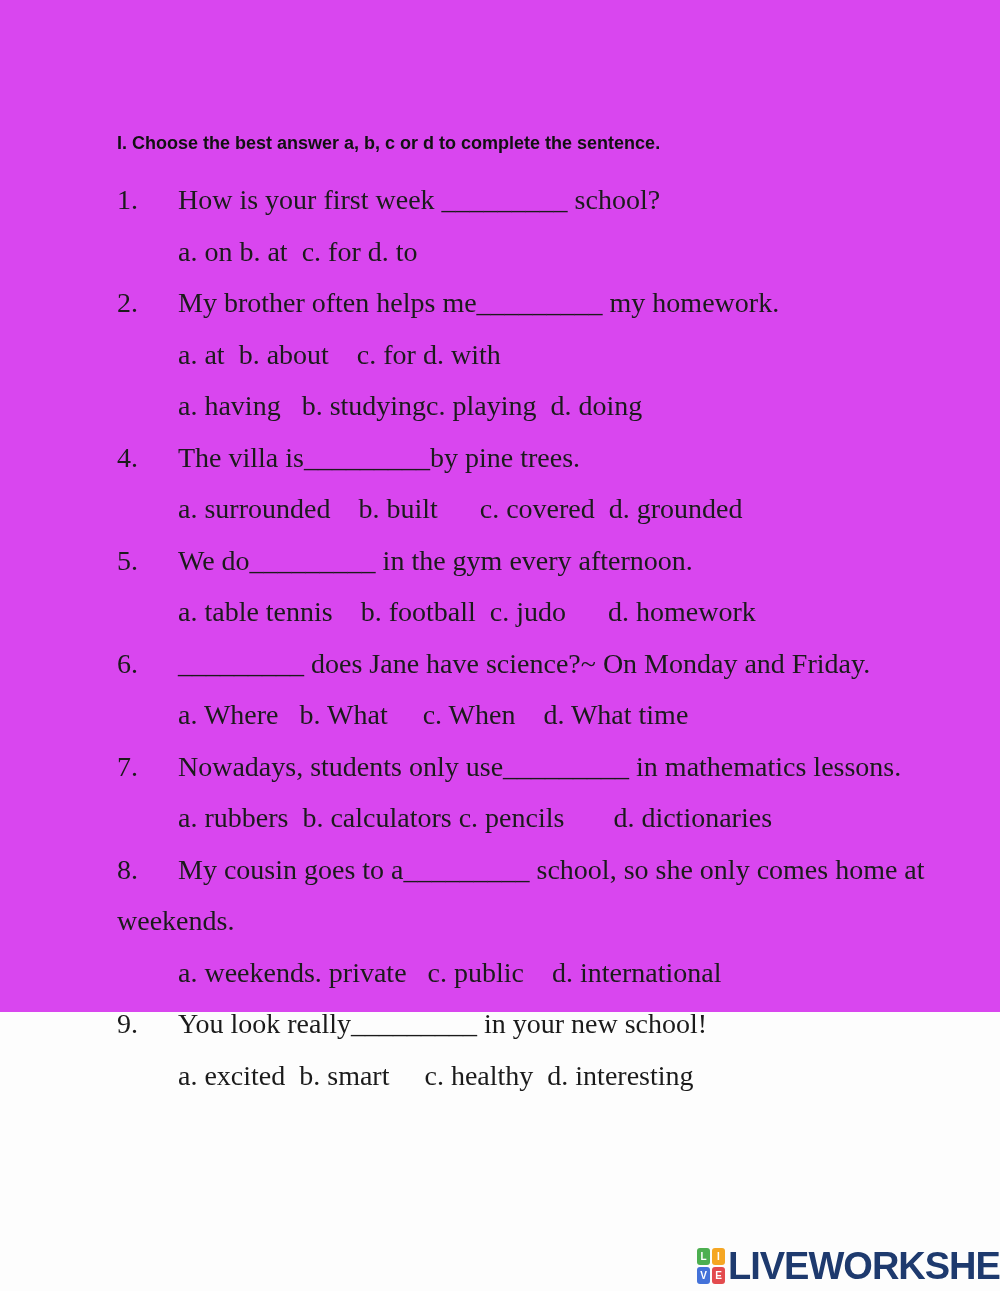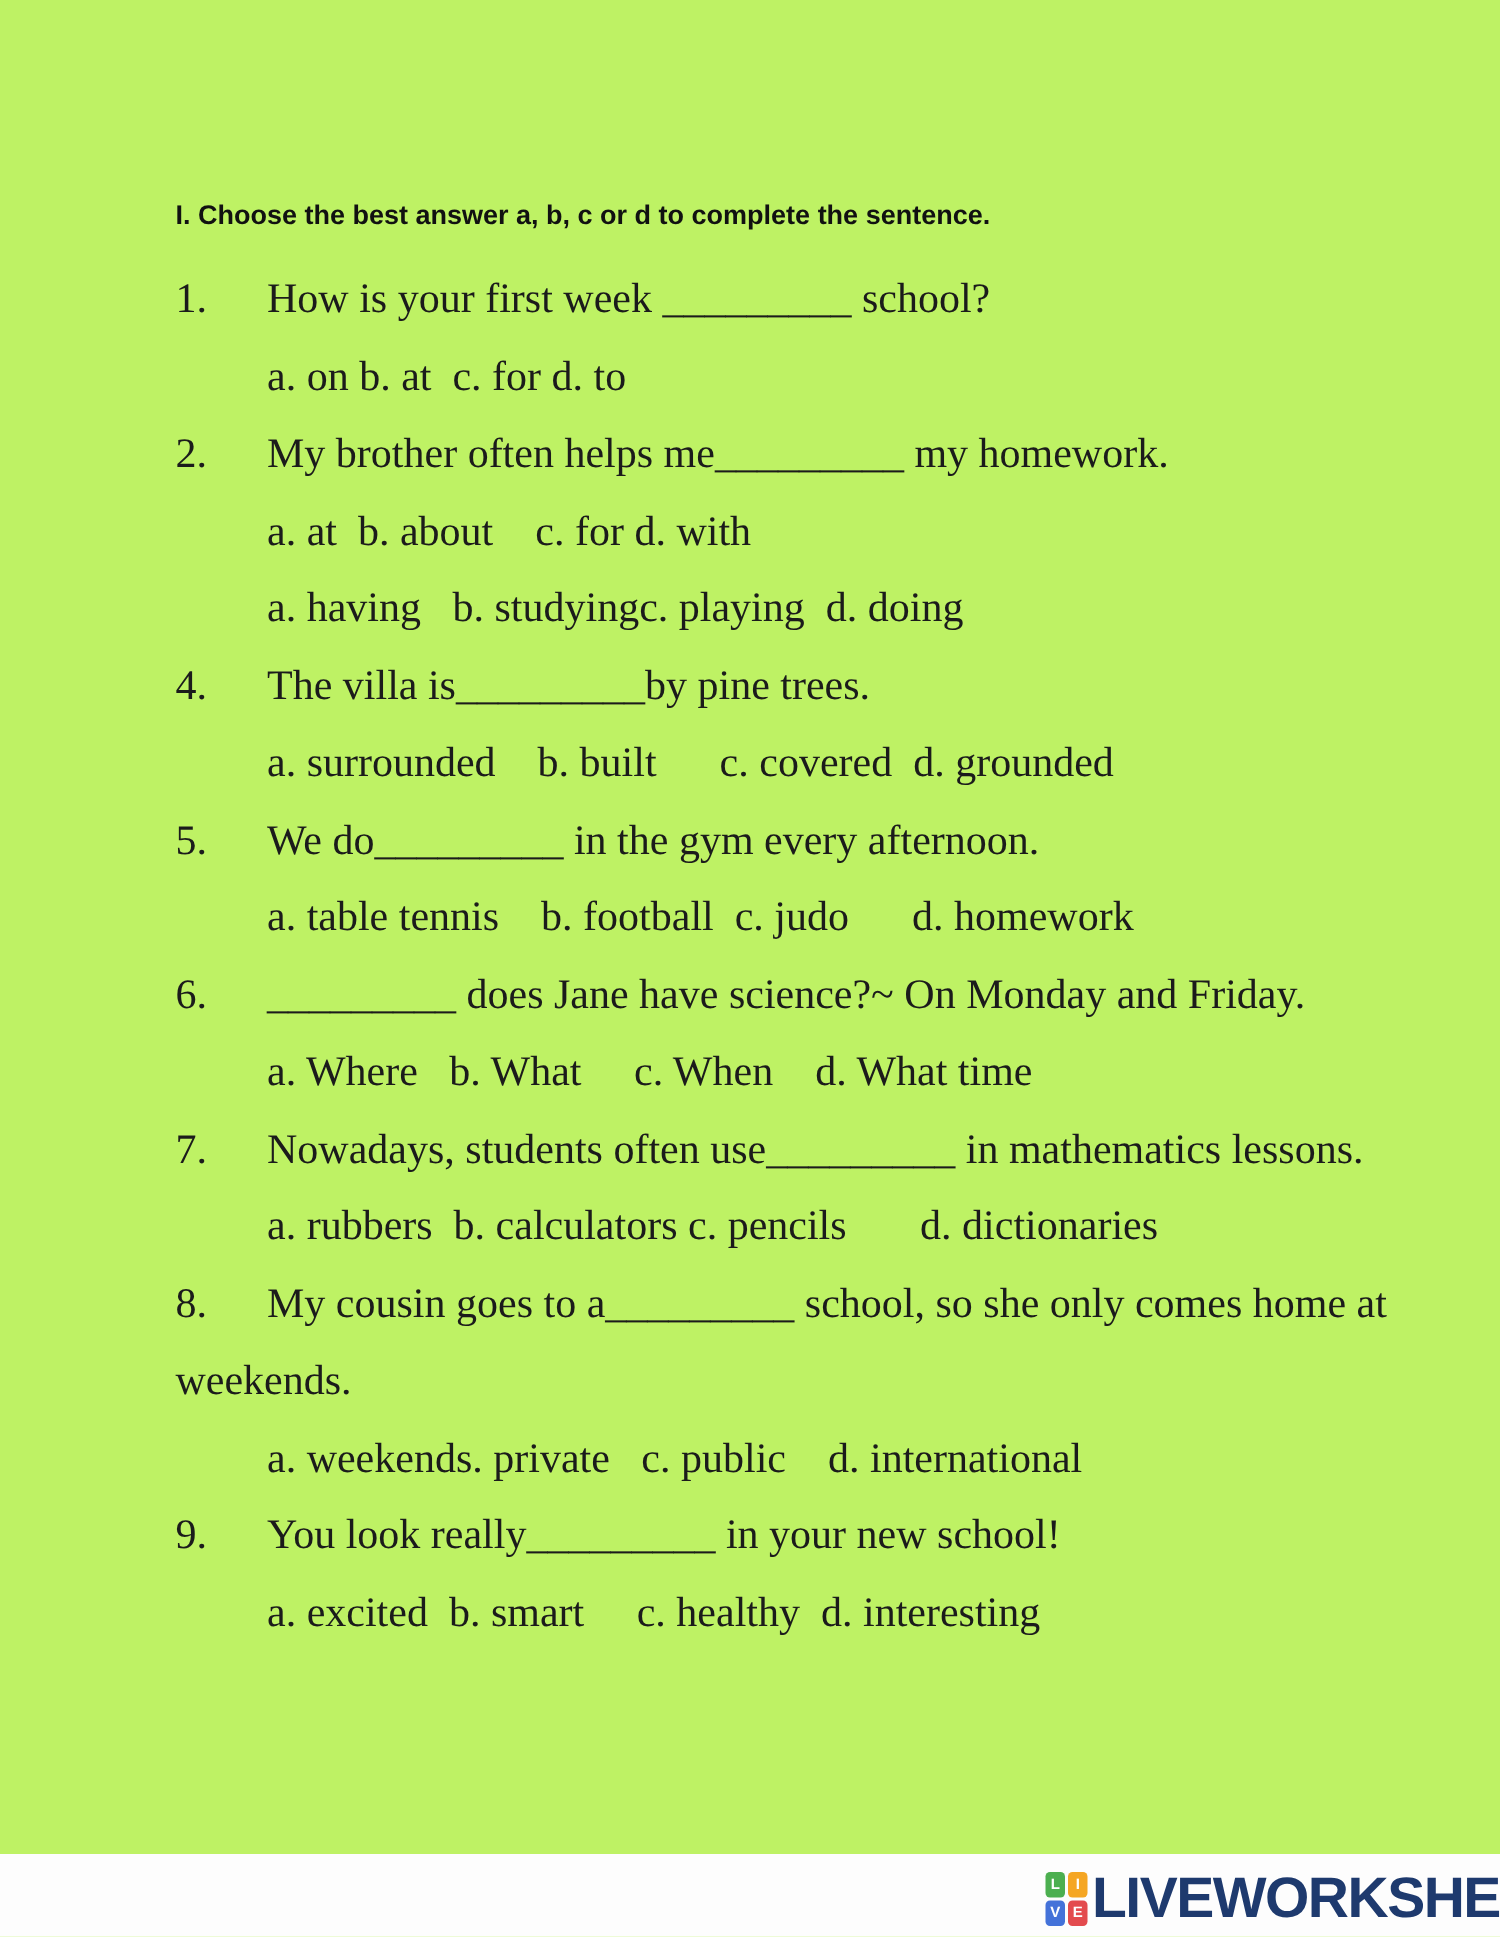--- a/index.html
+++ b/index.html
@@ -6,22 +6,22 @@
     margin: 0;
     padding: 0;
     background: #fdfdfd;
     width: 1000px;
     height: 1291px;
     overflow: hidden;
   }
   .sheet {
     position: relative;
     width: 1000px;
-    height: 1236px;
-    background: #bef264;
+    height: 1012px;
+    background: #d946ef;
     box-sizing: border-box;
     padding: 131px 100px 0 117px;
     color: #1b1b1b;
   }
   .heading {
     font-family: "Liberation Sans", sans-serif;
     font-weight: 700;
     font-size: 18px;
     line-height: 24px;
     margin: 0 0 24px 0;
@@ -107,21 +107,21 @@
     <p class="qline"><span class="qnum">5.</span><span>We do_________ in the gym every afternoon.</span></p>
     <p class="opts">a. table tennis    b. football  c. judo      d. homework</p>
   </div>
 
   <div>
     <p class="qline"><span class="qnum">6.</span><span>_________ does Jane have science?~ On Monday and Friday.</span></p>
     <p class="opts">a. Where   b. What     c. When    d. What time</p>
   </div>
 
   <div>
-    <p class="qline"><span class="qnum">7.</span><span>Nowadays, students often use_________ in mathematics lessons.</span></p>
+    <p class="qline"><span class="qnum">7.</span><span>Nowadays, students only use_________ in mathematics lessons.</span></p>
     <p class="opts">a. rubbers  b. calculators c. pencils       d. dictionaries</p>
   </div>
 
   <div>
     <p class="qline"><span class="qnum">8.</span><span>My cousin goes to a_________ school, so she only comes home at</span></p>
     <p class="cont">weekends.</p>
     <p class="opts">a. weekends. private   c. public    d. international</p>
   </div>
 
   <div>

